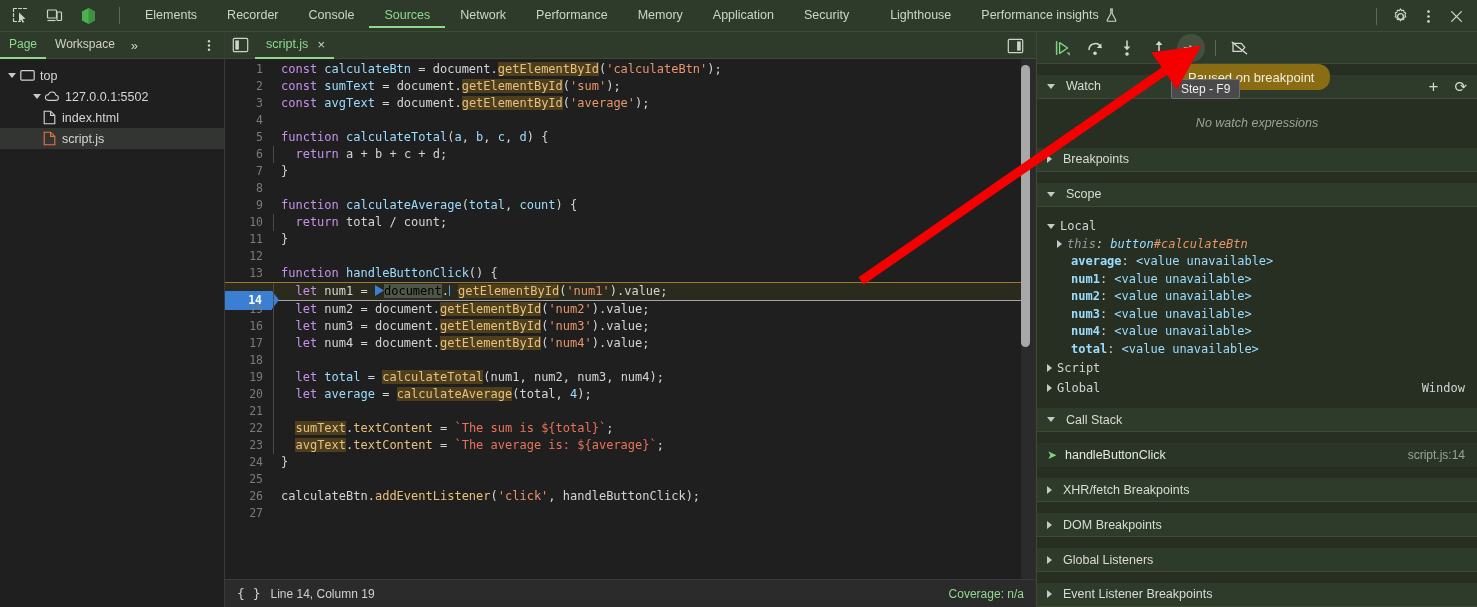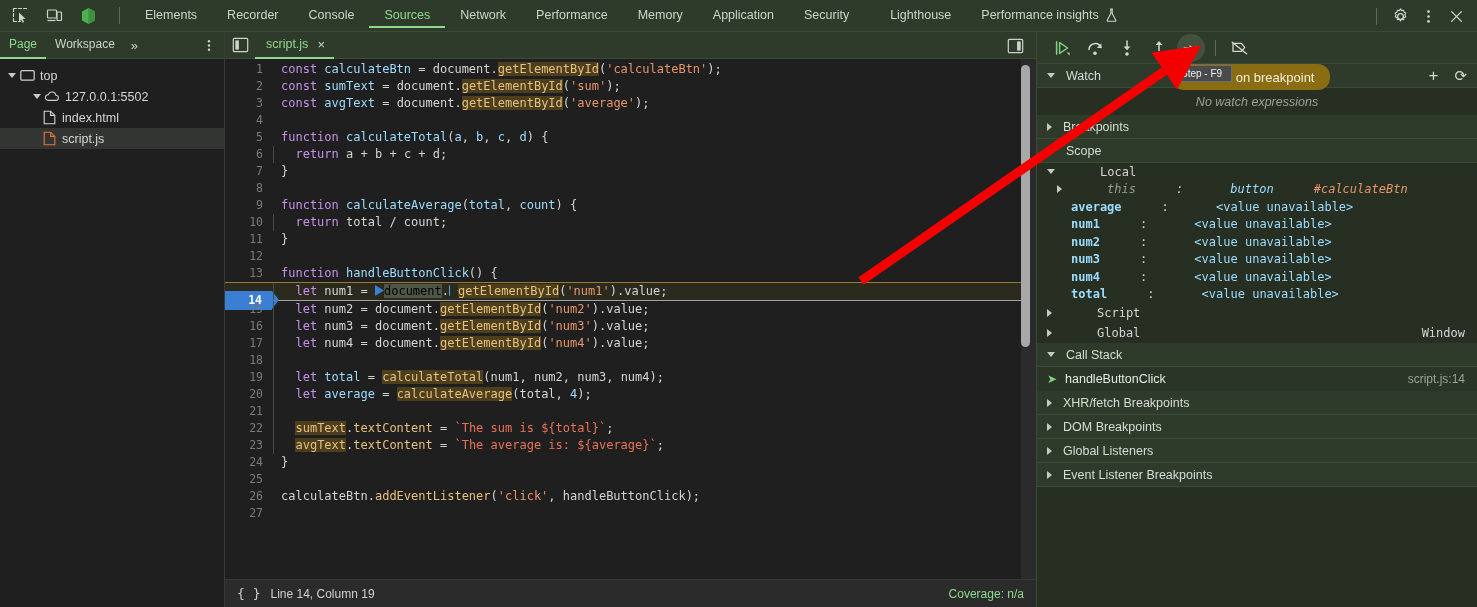--- a/index.html
+++ b/index.html
@@ -173,20 +173,21 @@
   }
   .sb-brace { color: #cfcfcf; margin-right: 10px; font-family: "DejaVu Sans Mono", monospace; font-size: 13px;}
   .sb-right { margin-left: auto; color: #8fd98f; font-size: 12px; }
 
   
   .debugger {
     width: 441px; min-width: 441px;
     background: #262f22;
     display: flex; flex-direction: column;
     border-left: 1px solid #3c4a36;
+    justify-content: space-between;
   }
   .dbg-toolbar {
     height: 32px; min-height: 32px;
     background: #2e3a2a;
     display: flex; align-items: center; gap: 4px;
     padding-left: 12px;
     border-bottom: 1px solid #3c4a36;
   }
   .dbg-btn {
     width: 28px; height: 28px; border-radius: 50%;
@@ -197,45 +198,45 @@
 
   .paused-banner {
     position: absolute; left: 1172px; top: 64px;
     background: #8a6d12; color: #f2eddc;
     border-radius: 12px; height: 26px;
     display: flex; align-items: center; padding: 0 16px;
     font-size: 13px; white-space: nowrap;
     z-index: 40;
   }
   .tooltip {
-    position: absolute; left: 1171px; top: 65px;
+    position: absolute; left: 1171px; top: 79px;
     background: #4a4a4a; color: #efefef;
     border: 1px solid #6e6e6e; border-radius: 2px;
-    padding: 2px 9px; font-size: 10px;
+    padding: 2px 9px; font-size: 12px;
     z-index: 50; white-space: nowrap;
   }
 
   .dbg-section-hdr {
     height: 24px; display: flex; align-items: center;
     padding-left: 10px; gap: 6px;
     font-size: 12.5px; color: #d8dcd5;
     background: #2e3a2a;
     border-bottom: 1px solid #3c4a36;
     position: relative;
   }
   .dbg-section-hdr .acts { position:absolute; right: 10px; display:flex; align-items:center; gap: 16px; }
   .watch-empty {
     height: 27px; display: flex; align-items: center; justify-content: center;
     color: #9aa396; font-style: italic; font-size: 12.5px;
     background: #262f22;
   }
   .scope-body { background: #262f22; font-family: "DejaVu Sans Mono", monospace; font-size: 12px; }
   .scope-row {
     height: 17.5px; display: flex; align-items: center;
-    padding-left: 10px; white-space: pre; color: #d4d4d4; gap: 40px;
+    padding-left: 10px; white-space: pre; color: #d4d4d4;
   }
   .sc-name { color: #9cdcfe; font-weight: bold; }
   .sc-this { color: #9a9a9a; }
   .sc-val { color: #9cdcfe; }
   .sc-tag { color: #9cdcfe; }
   .sc-id  { color: #e8956b; }
   .sc-plain { color: #d4d4d4; }
   .sc-win { margin-left: auto; padding-right: 12px; color: #d4d4d4; }
   .scope-row.lvl0 { padding-left: 10px; }
   .scope-row.lvl1 { padding-left: 20px; font-style: italic; }

